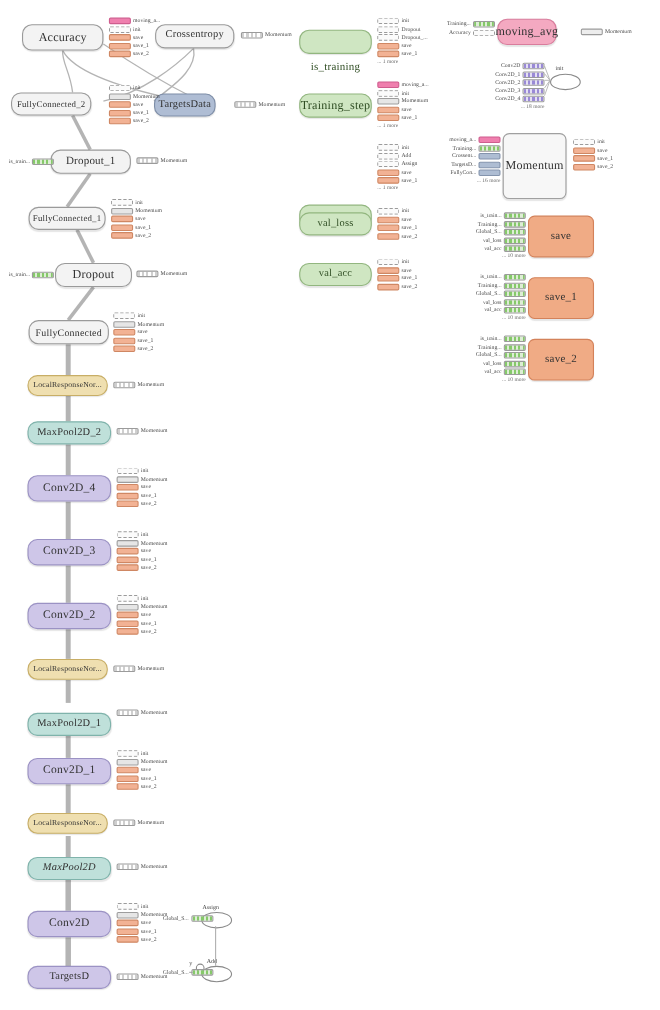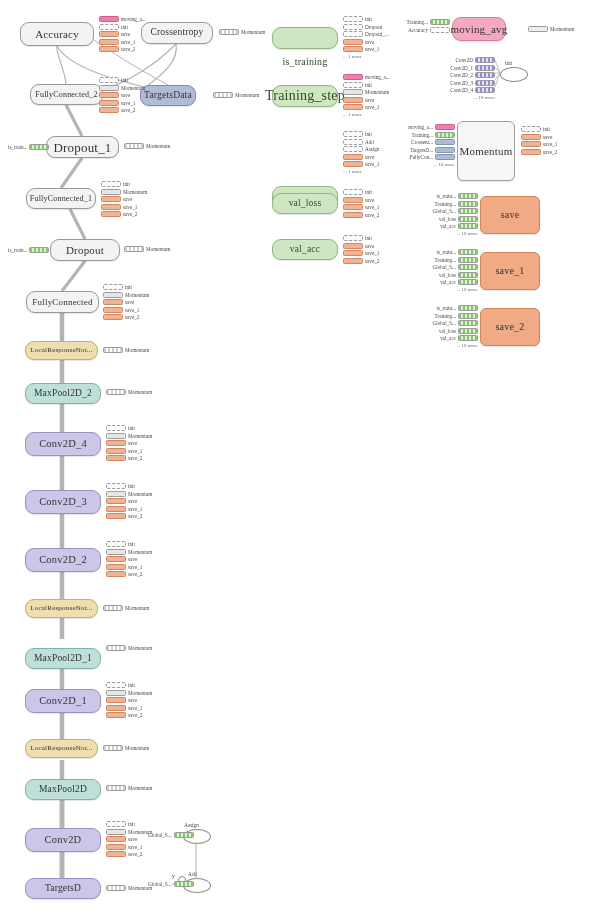--- a/index.html
+++ b/index.html
@@ -106,28 +106,28 @@
     <span class="atxt">Global_S...</span>
     <span class="chip stripeg"></span>
   </div>
 
 <div class="node n-grey" style="left: 20px; top: 22px; width: 74px; height: 24px;">
       <span class="lbl" style="font-size: 11px;">Accuracy</span>
     </div>
     <div class="node n-grey" style="left: 141px; top: 22px; width: 72px; height: 22px;">
       <span class="lbl" style="font-size: 9.5px;">Crossentropy</span>
     </div>
-    <div class="node n-grey" style="left: 30px; top: 84px; width: 73px; height: 21px;">
+    <div class="node n-grey" style="left: 10px; top: 84px; width: 73px; height: 21px;">
       <span class="lbl" style="font-size: 8px;">FullyConnected_2</span>
     </div>
     <div class="node n-blue" style="left: 140px; top: 85px; width: 56px; height: 21px;">
       <span class="lbl" style="font-size: 9.5px;">TargetsData</span>
     </div>
     <div class="node n-grey" style="left: 46px; top: 136px; width: 73px; height: 22px;">
-      <span class="lbl" style="font-size: 13px;">Dropout_1</span>
+      <span class="lbl" style="font-size: 10px;">Dropout_1</span>
     </div>
     <div class="node n-grey" style="left: 26px; top: 188px; width: 70px; height: 21px;">
       <span class="lbl" style="font-size: 8px; font-family: Liberation Serif, serif;">FullyConnected_1</span>
     </div>
     <div class="node n-grey" style="left: 50px; top: 239px; width: 70px; height: 22px;">
       <span class="lbl" style="font-size: 11px;">Dropout</span>
     </div>
     <div class="node n-grey" style="left: 26px; top: 291px; width: 73px; height: 22px;">
       <span class="lbl" style="font-size: 9px;">FullyConnected</span>
     </div>
@@ -152,33 +152,33 @@
     <div class="node n-teal" style="left: 25px; top: 648px; width: 76px; height: 21px;">
       <span class="lbl" style="font-size: 9.5px;">MaxPool2D_1</span>
     </div>
     <div class="node n-purple" style="left: 25px; top: 689px; width: 76px; height: 24px;">
       <span class="lbl" style="font-size: 10.5px;">Conv2D_1</span>
     </div>
     <div class="node n-tan" style="left: 25px; top: 739px; width: 73px; height: 19px;">
       <span class="lbl" style="font-size: 7px;">LocalResponseNor...</span>
     </div>
     <div class="node n-teal" style="left: 25px; top: 779px; width: 76px; height: 21px;">
-      <span class="lbl" style="font-size: 9.5px;">MaxPool2D</span>
+      <span class="lbl" style="font-size: 9.5px; font-style: italic;">MaxPool2D</span>
     </div>
     <div class="node n-purple" style="left: 25px; top: 828px; width: 76px; height: 24px;">
       <span class="lbl" style="font-size: 10.5px;">Conv2D</span>
     </div>
     <div class="node n-purple" style="left: 25px; top: 878px; width: 76px; height: 21px;">
       <span class="lbl" style="font-size: 9.5px;">TargetsD</span>
     </div>
     <div class="node n-green" style="left: 272px; top: 27px; width: 66px; height: 22px;">
       <span class="lbl" style="font-size: 10px; margin-top: 48px;">is_training</span>
     </div>
     <div class="node n-green" style="left: 272px; top: 85px; width: 66px; height: 22px;">
-      <span class="lbl" style="font-size: 14px;">Training_step</span>
+      <span class="lbl" style="font-size: 11px;">Training_step</span>
     </div>
     <div class="node n-green" style="left: 272px; top: 142px; width: 66px; height: 22px; margin-top: 44px;">
       <span class="lbl" style="font-size: 9px;">Global_Step</span>
     </div>
     <div class="node n-green" style="left: 272px; top: 193px; width: 66px; height: 21px;">
       <span class="lbl" style="font-size: 9.5px;">val_loss</span>
     </div>
     <div class="node n-green" style="left: 272px; top: 239px; width: 66px; height: 21px;">
       <span class="lbl" style="font-size: 9.5px;">val_acc</span>
     </div>

